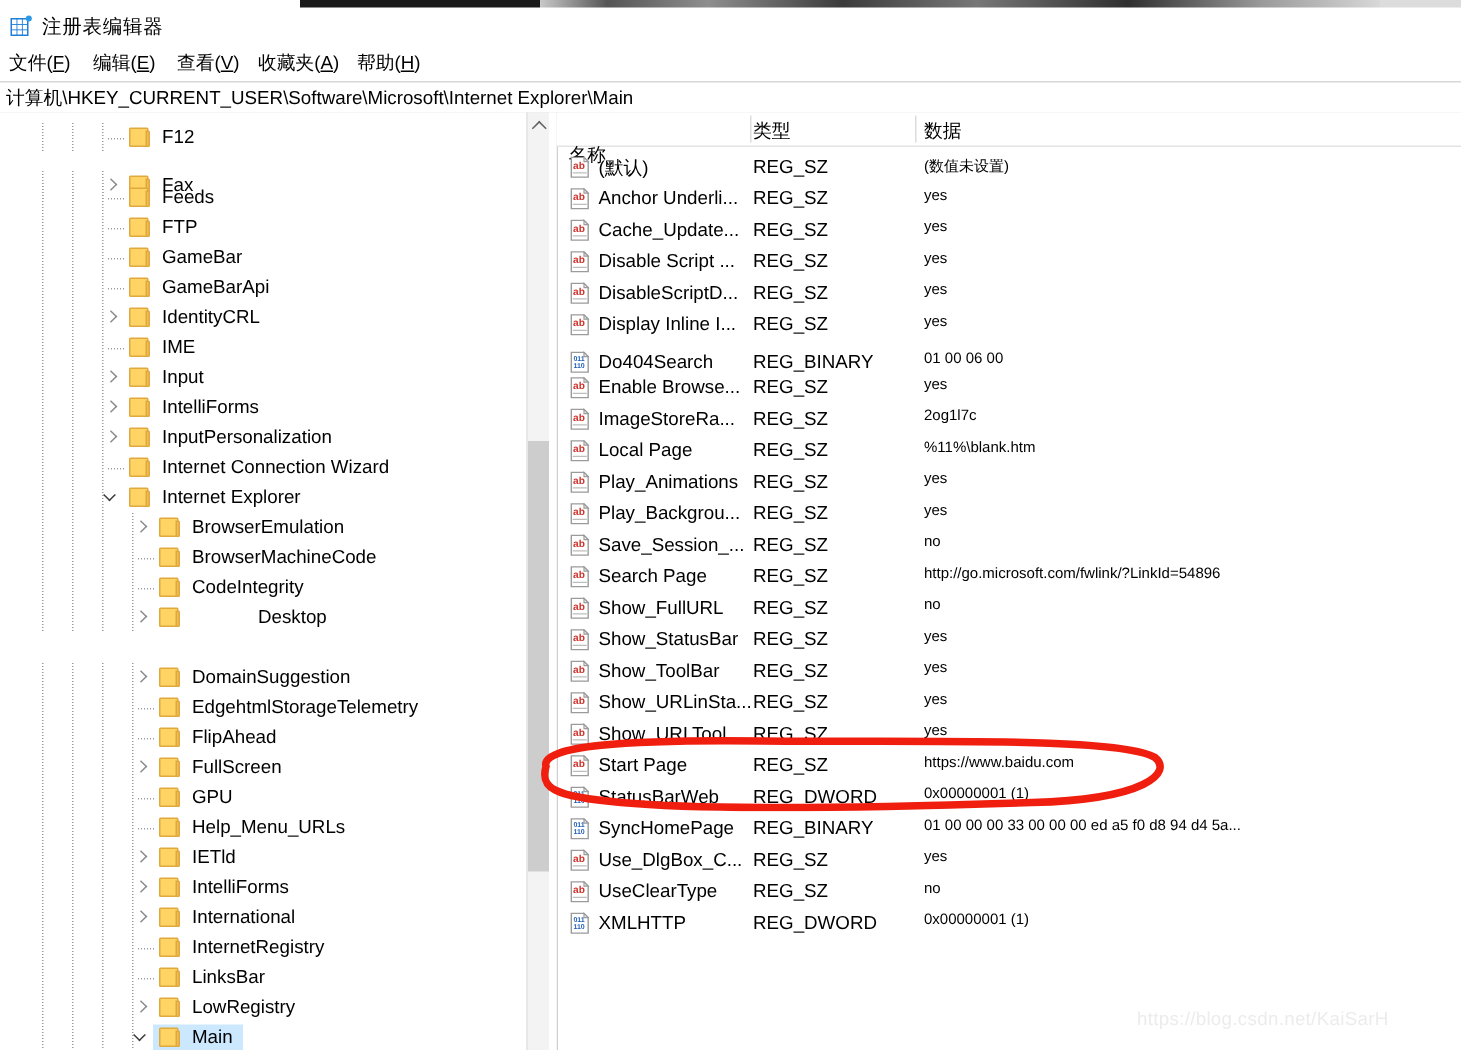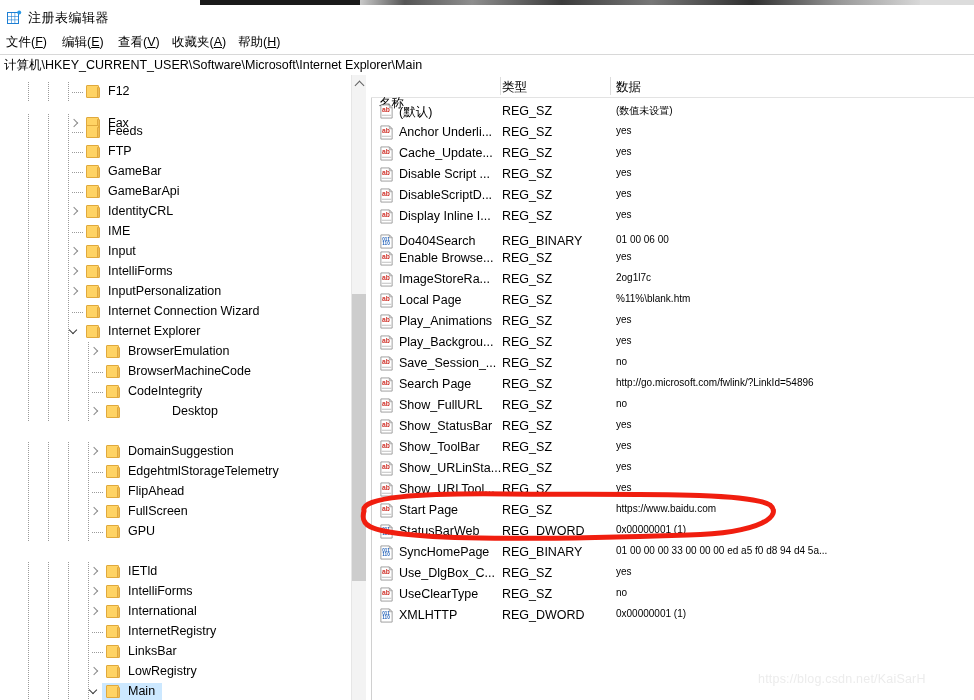--- a/index.html
+++ b/index.html
@@ -373,20 +373,32 @@
         <div class="vline" style="left: 48px;"></div>
         <div class="vline" style="left: 68px;"></div>
         <div class="vline" style="left: 88px;"></div>
         <div class="hstub" style="left: 92px; top: 10px; width: 12px;"></div>
         <div class="fold" style="left: 106px;">
           <i></i>
           <b></b>
         </div>
         <div class="tlabel" style="left: 128px;">GPU</div>
       </div>
+      <div class="trow" style="top: 467px;">
+        <div class="vline" style="left: 28px;"></div>
+        <div class="vline" style="left: 48px;"></div>
+        <div class="vline" style="left: 68px;"></div>
+        <div class="vline" style="left: 88px;"></div>
+        <div class="hstub" style="left: 92px; top: 10px; width: 12px;"></div>
+        <div class="fold" style="left: 106px;">
+          <i></i>
+          <b></b>
+        </div>
+        <div class="tlabel" style="left: 128px;">Help_Menu_URLs</div>
+      </div>
       <div class="trow" style="top: 487px;">
         <div class="vline" style="left: 28px;"></div>
         <div class="vline" style="left: 48px;"></div>
         <div class="vline" style="left: 68px;"></div>
         <div class="vline" style="left: 88px;"></div>
         <div class="chev" style="left: 88px;"></div>
         <div class="fold" style="left: 106px;">
           <i></i>
           <b></b>
         </div>

